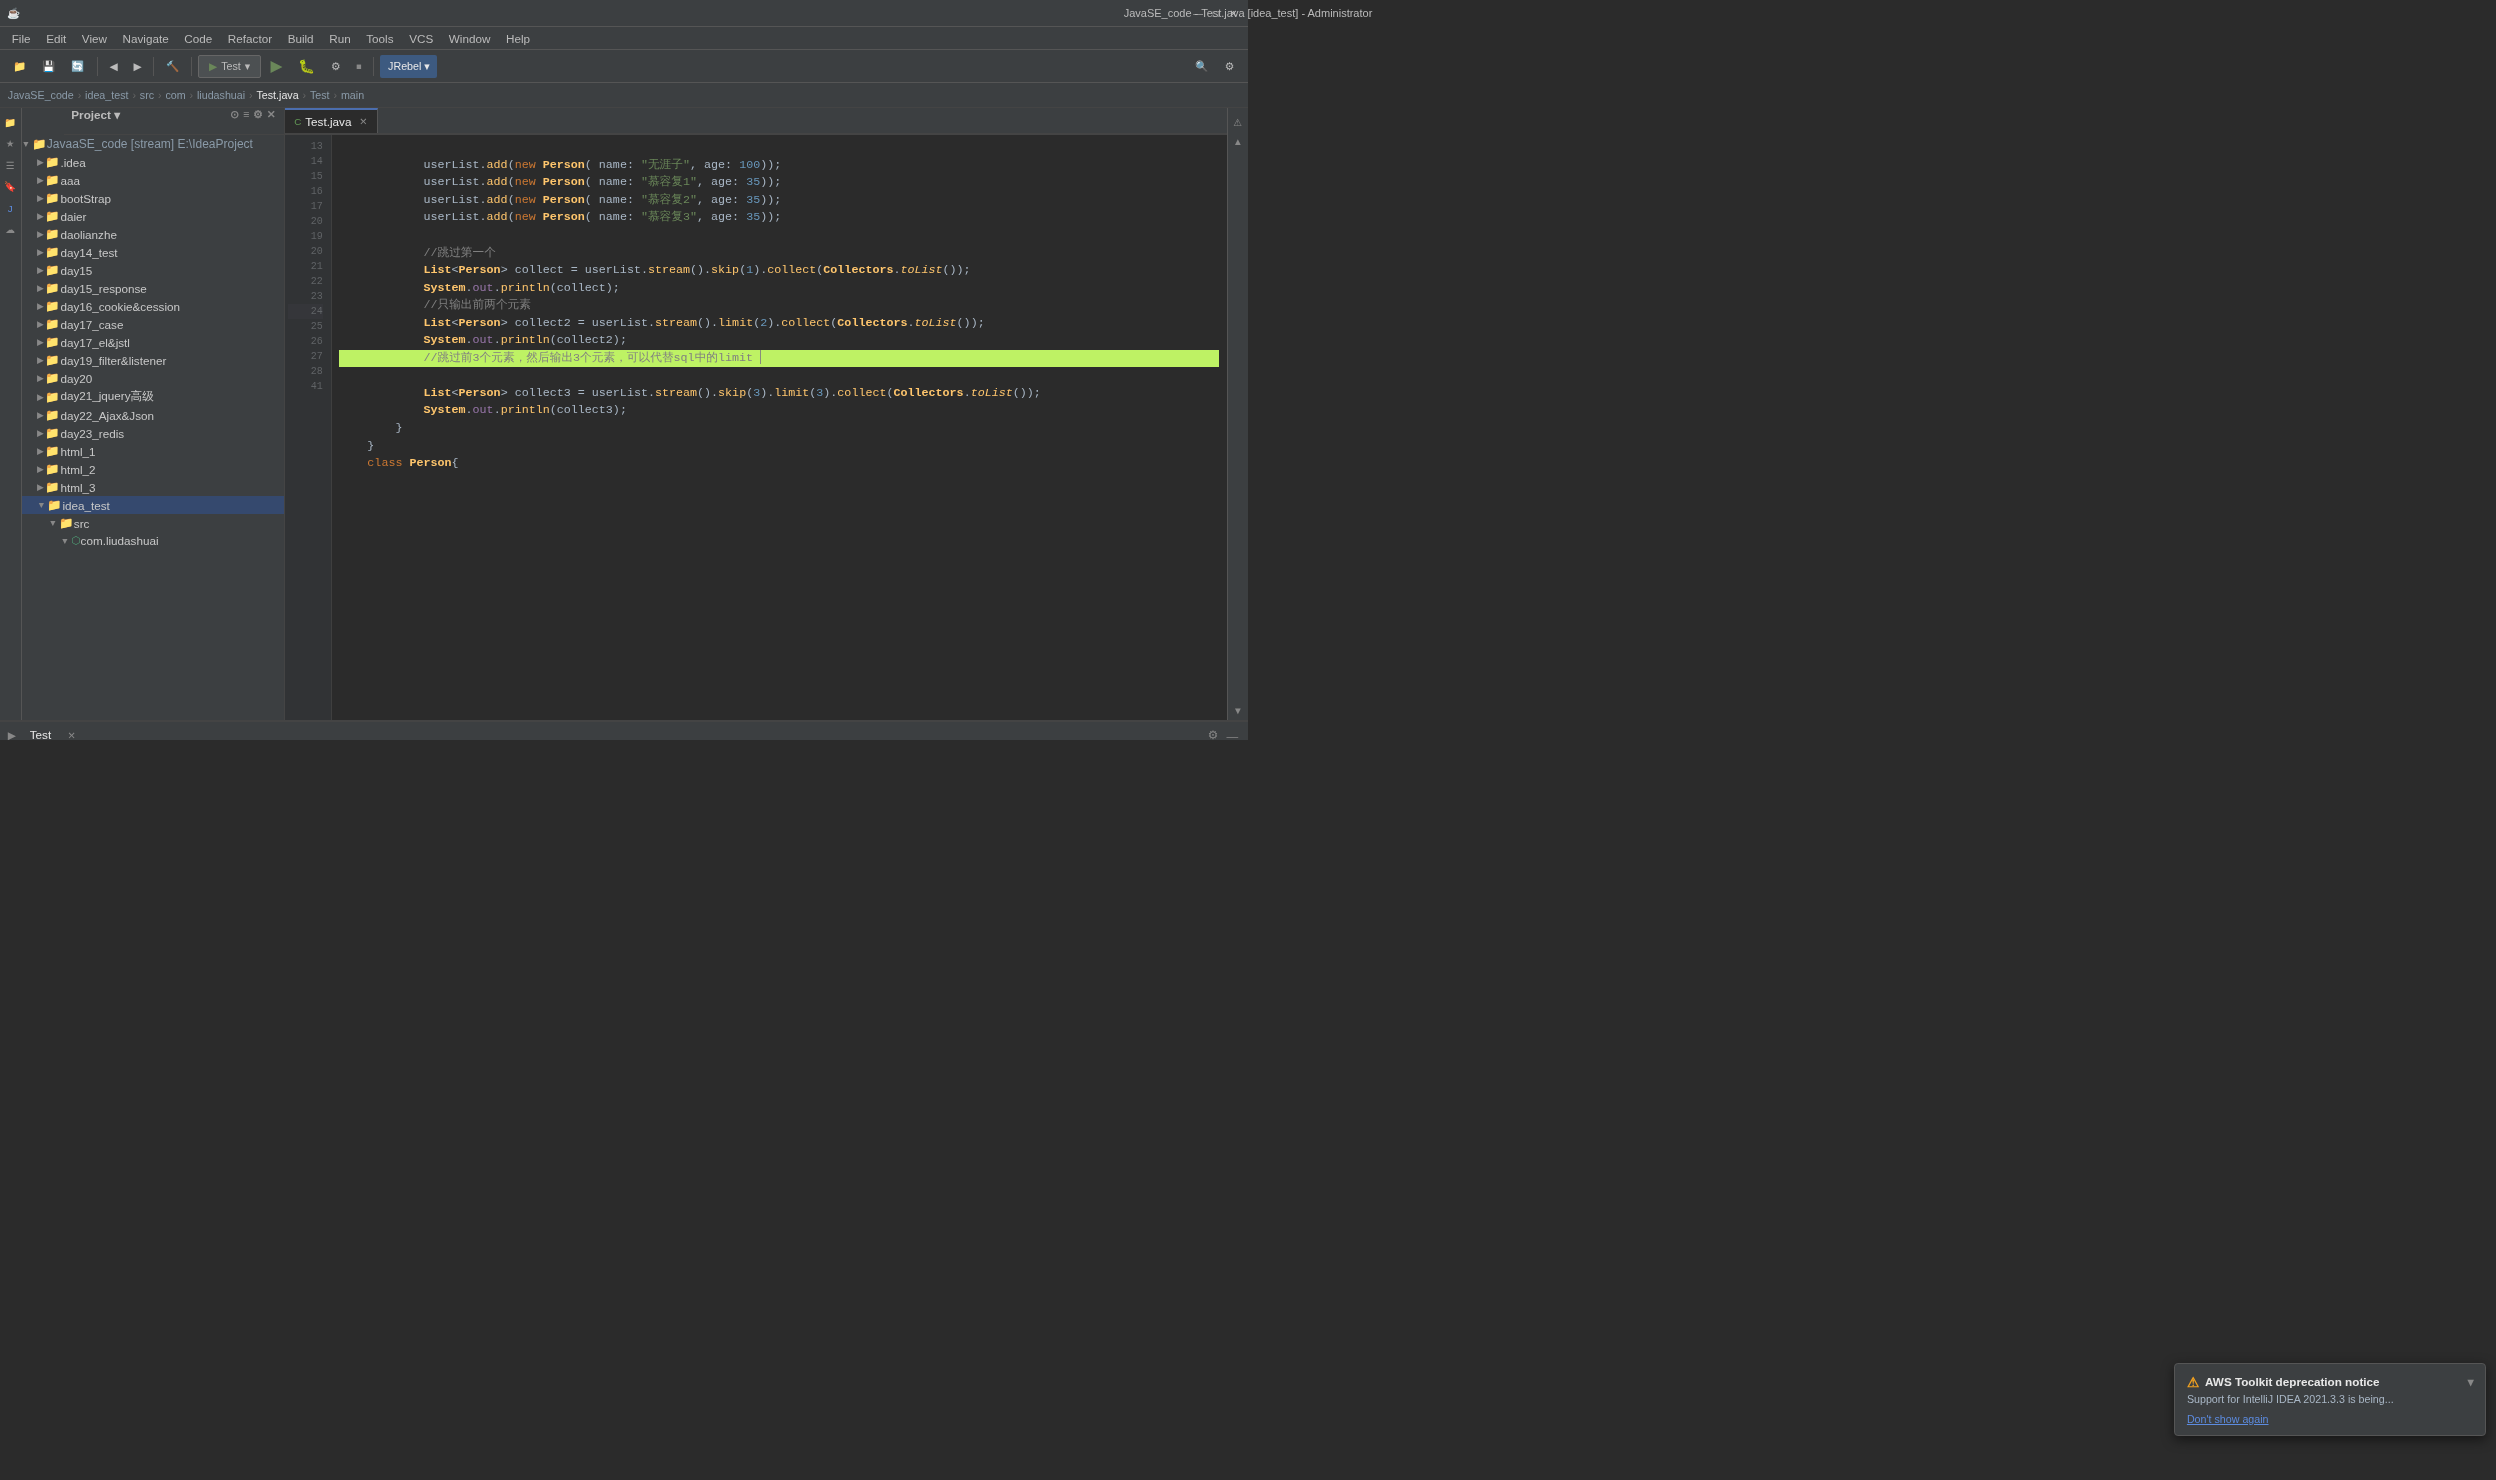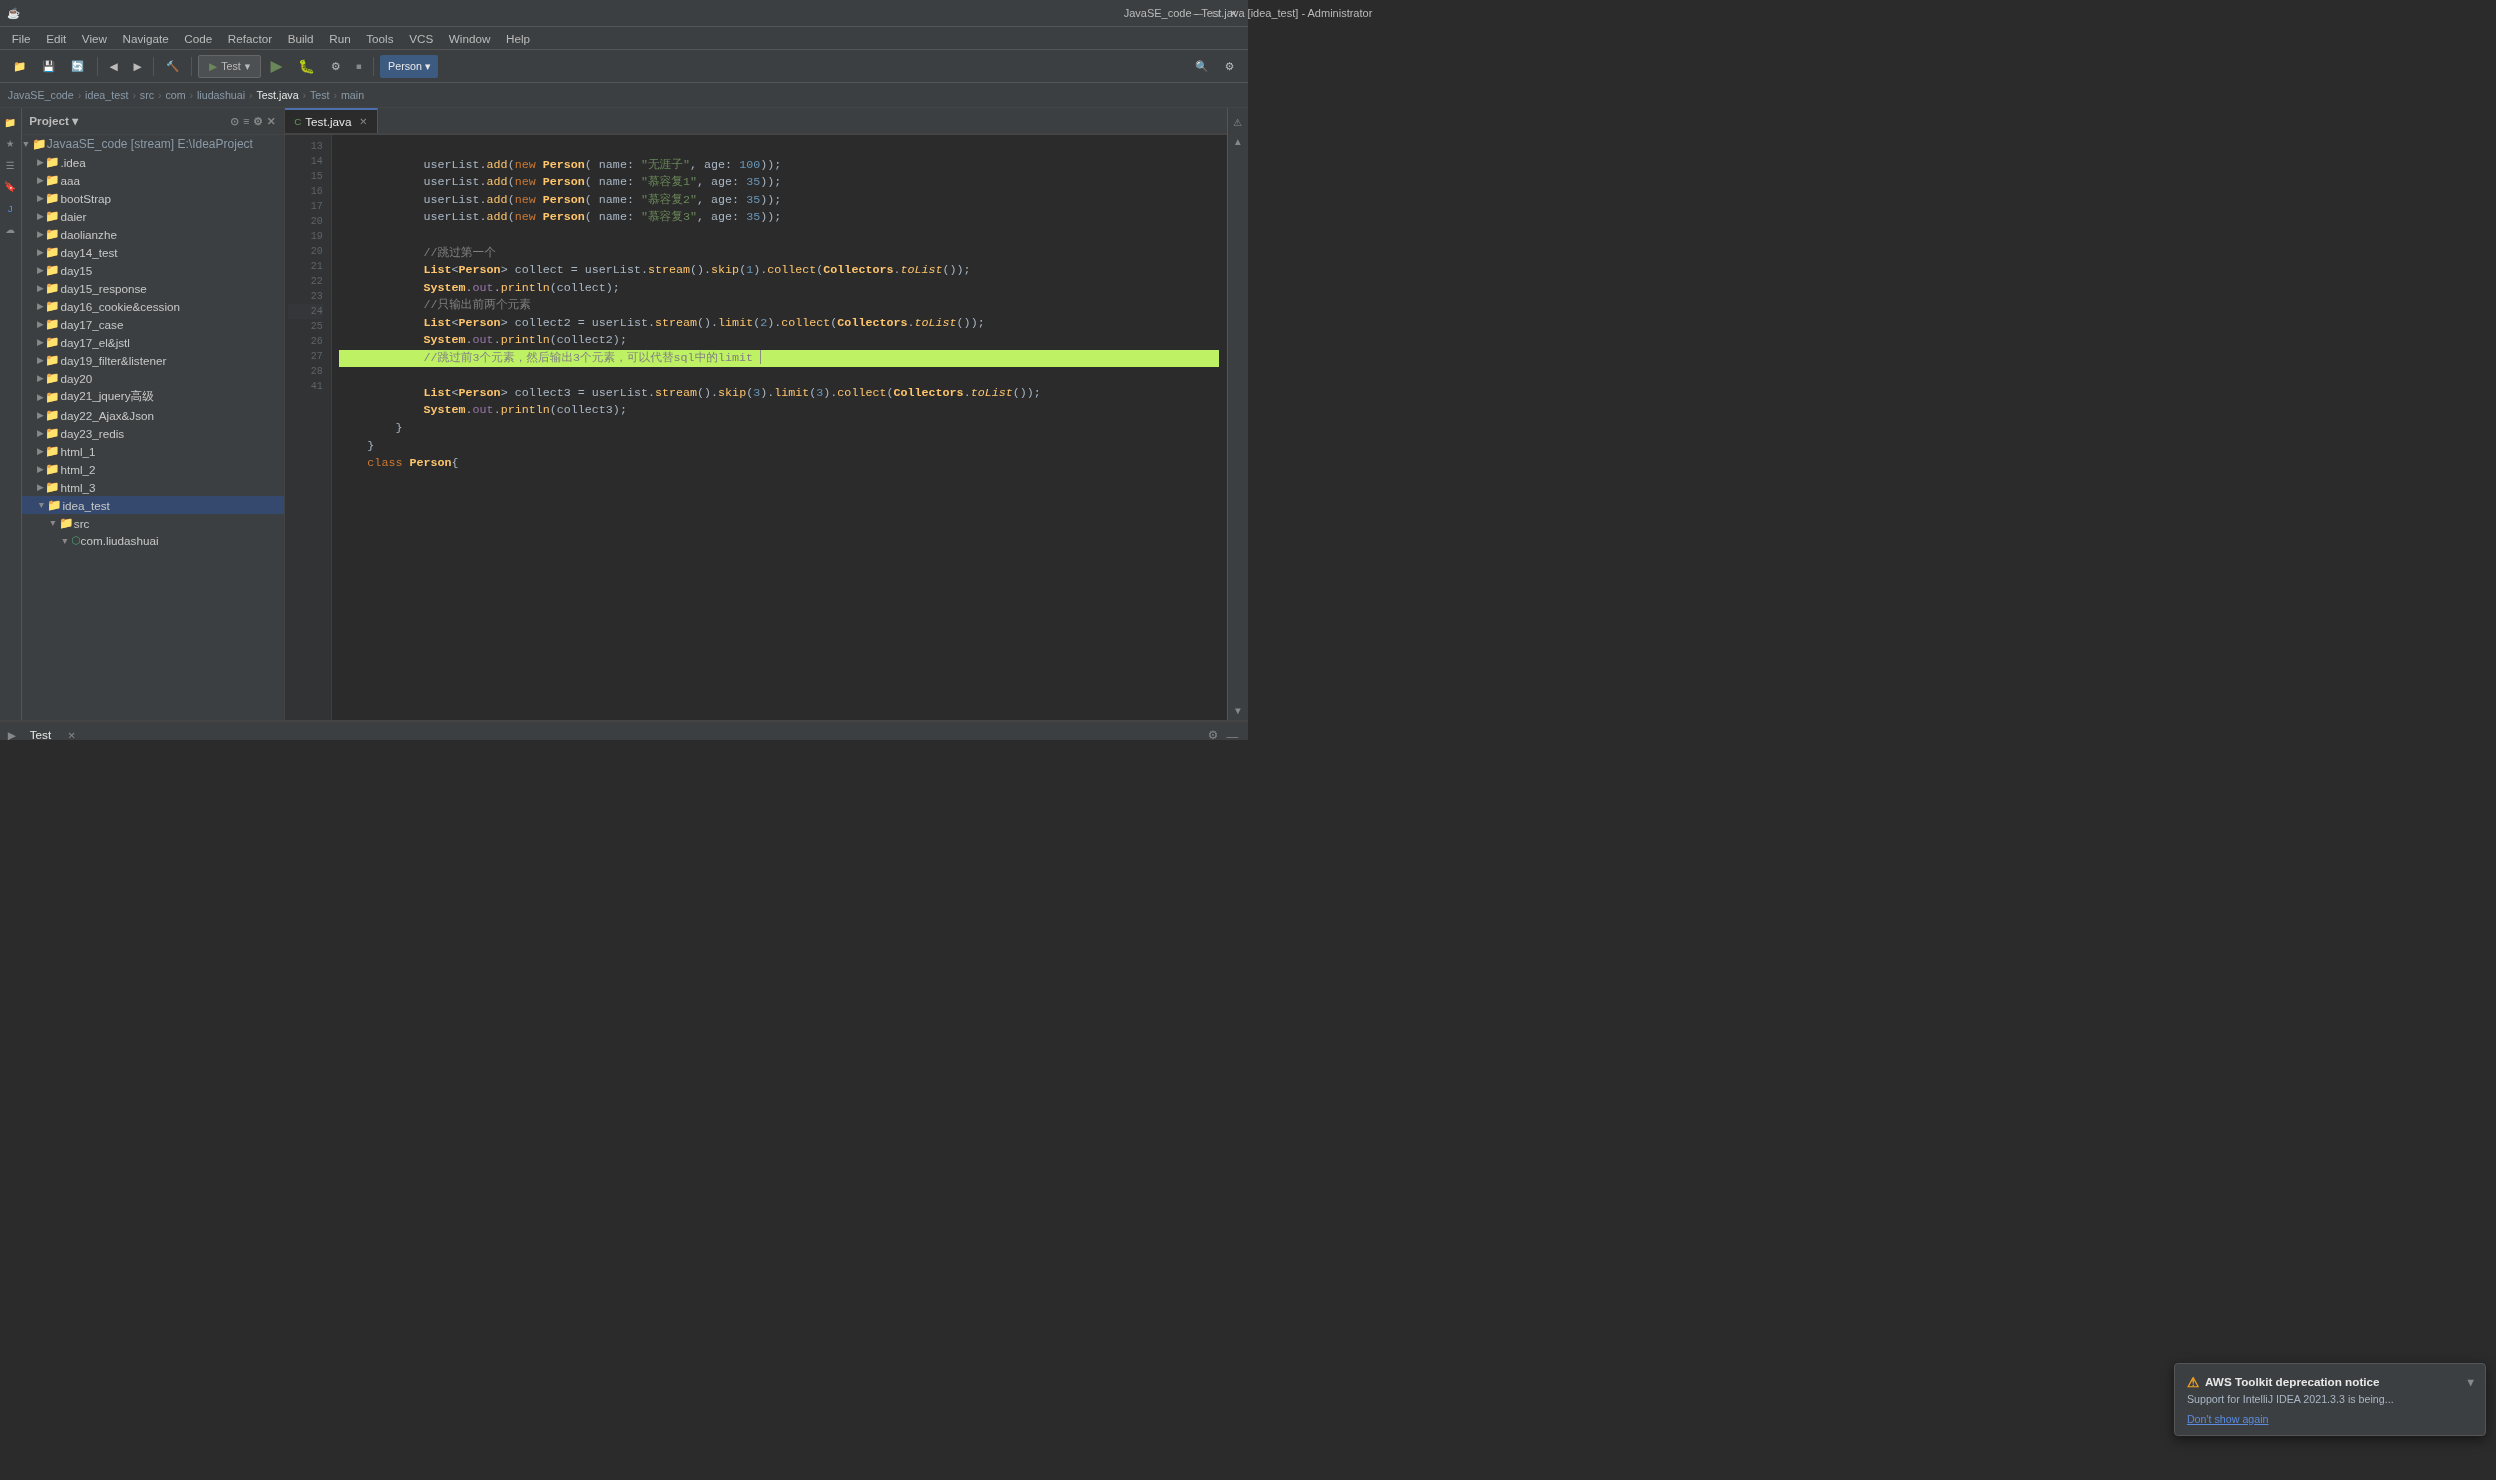--- a/index.html
+++ b/index.html
@@ -30,21 +30,21 @@
     
     
     #main { display: flex; height: calc(740px - 27px - 23.4px - 33px - 25px - 19.5px); }
     
     
     #sidebar-icons { width: 21.5px; background: #3c3f41; border-right: 1px solid #555; display: flex; flex-direction: column; align-items: center; padding-top: 3.9px; gap: 2px; }
     #sidebar-icons .si { width: 19.5px; height: 19.5px; display: flex; align-items: center; justify-content: center; color: #888; font-size: 9.8px; cursor: pointer; }
     
     
     #project-panel { width: 263px; background: #3c3f41; border-right: 1px solid #444; display: flex; flex-direction: column; overflow: hidden; }
-    #project-header { height: 27px; background: #3c3f41; display: flex; align-items: center; padding: 0 7.8px; border-bottom: 1px solid #444; gap: 3.9px; font-size: 11.7px; font-weight: bold; color: #bbb; }
+    #project-header { height: 27px; background: #3c3f41; display: flex; align-items: flex-start; padding: 0 7.8px; border-bottom: 1px solid #444; gap: 3.9px; font-size: 11.7px; font-weight: bold; color: #bbb; margin-left: 42px; }
     #project-header .ph-icons { margin-left: auto; display: flex; gap: 3.9px; }
     #project-header .phi { color: #888; font-size: 10.7px; cursor: pointer; }
     #project-tree { flex: 1; overflow-y: auto; font-size: 11.7px; }
     .tree-item { padding: 2px 3.9px 2px 0; cursor: pointer; white-space: nowrap; display: flex; align-items: center; }
     .tree-folder { color: #e8bf6a; }
     .tree-indent-1 { padding-left: 15.6px; }
     .tree-indent-2 { padding-left: 27px; }
     .tree-indent-3 { padding-left: 39px; }
     .tree-arrow { color: #888; font-size: 8.8px; margin-right: 2px; }
     .tree-label { color: #c8c8c8; }
@@ -162,21 +162,21 @@
   <div class="toolbar-run-btn">
     <span class="run-arrow">▶</span>
     <span>Test</span>
     <span>▾</span>
   </div>
   <button class="toolbar-btn" style="color:#6a8759; font-size:15.6px;">▶</button>
   <button class="toolbar-btn" style="color:#6a8759; font-size:13.7px;">🐛</button>
   <button class="toolbar-btn">⚙</button>
   <button class="toolbar-btn" style="color:#888;">⏹</button>
   <div class="toolbar-separator"></div>
-  <button class="toolbar-btn" style="background:#3d5a80; padding: 0 7.8px; border-radius: 2px; color: #e8e8e8;">Person ▾</button>
+  <button class="toolbar-btn" style="background:#3d5a80; padding: 0 7.8px; border-radius: 2px; color: #e8e8e8;">JRebel ▾</button>
   <div style="margin-left: auto; display: flex; gap: 3.9px;">
     <button class="toolbar-btn">🔍</button>
     <button class="toolbar-btn">⚙</button>
   </div>
 </div>
 
 <div id="breadcrumb">
   <span>JavaSE_code</span>
   <span class="sep">›</span>
   <span>idea_test</span>

